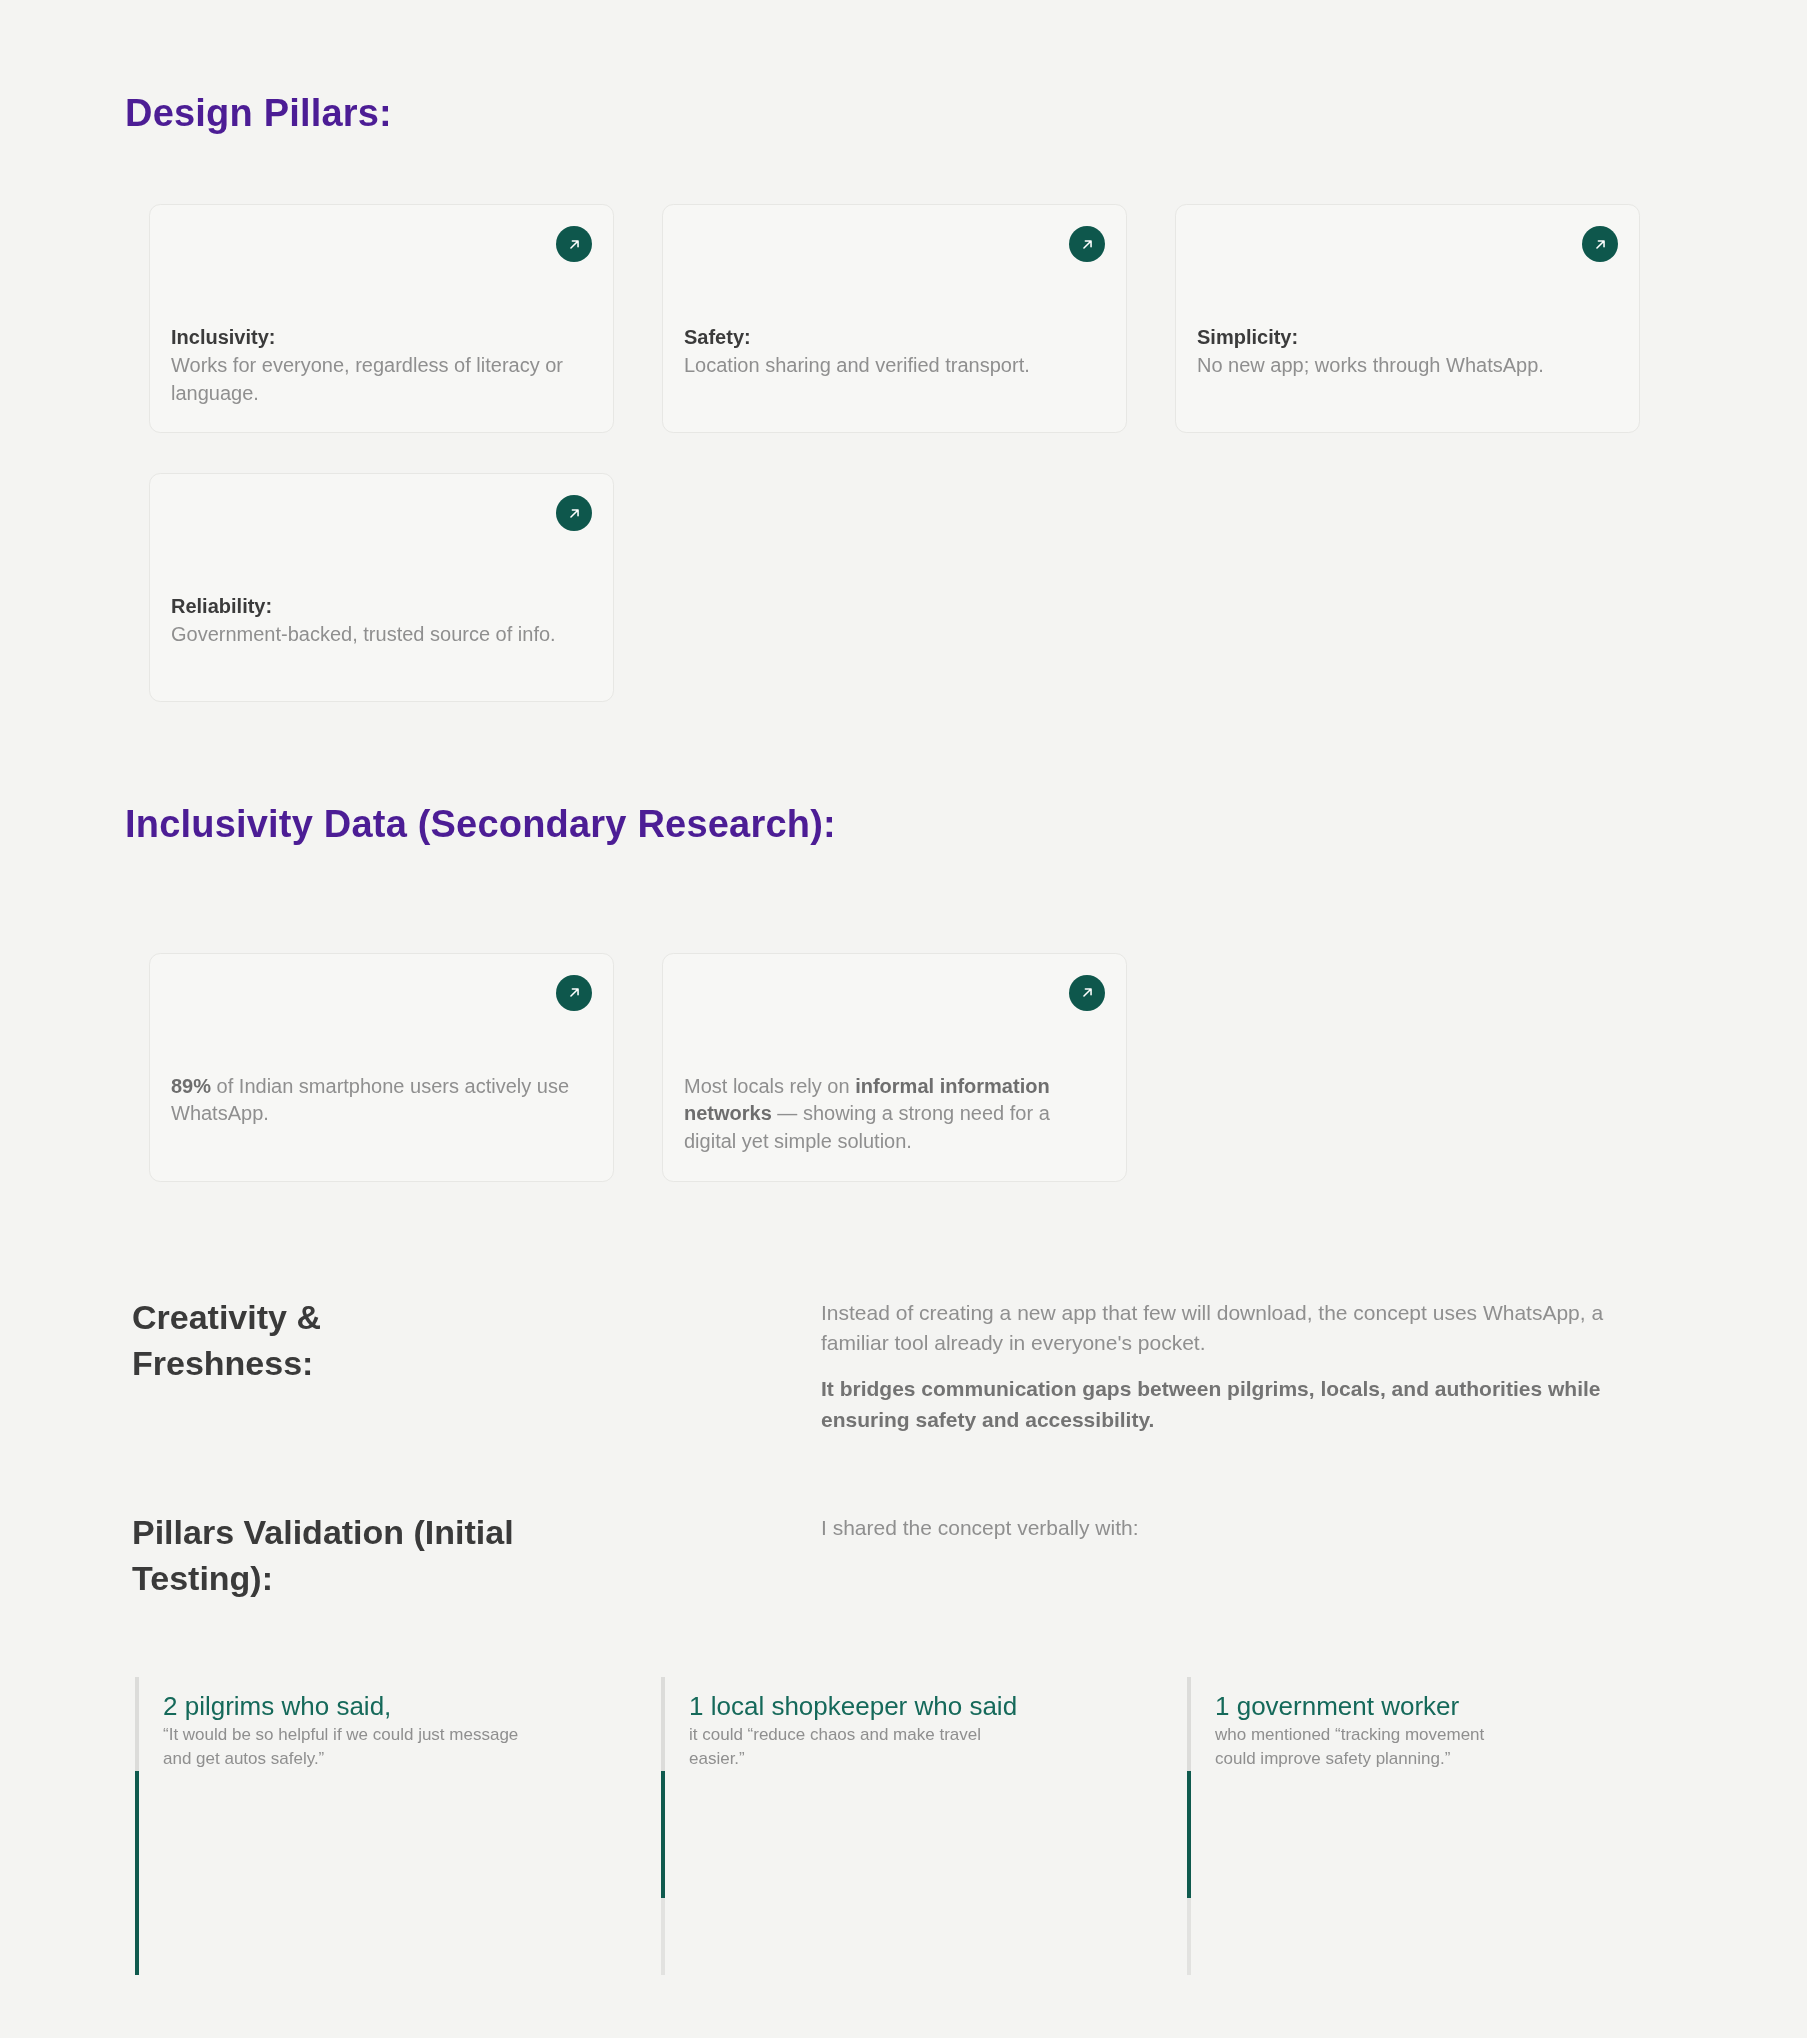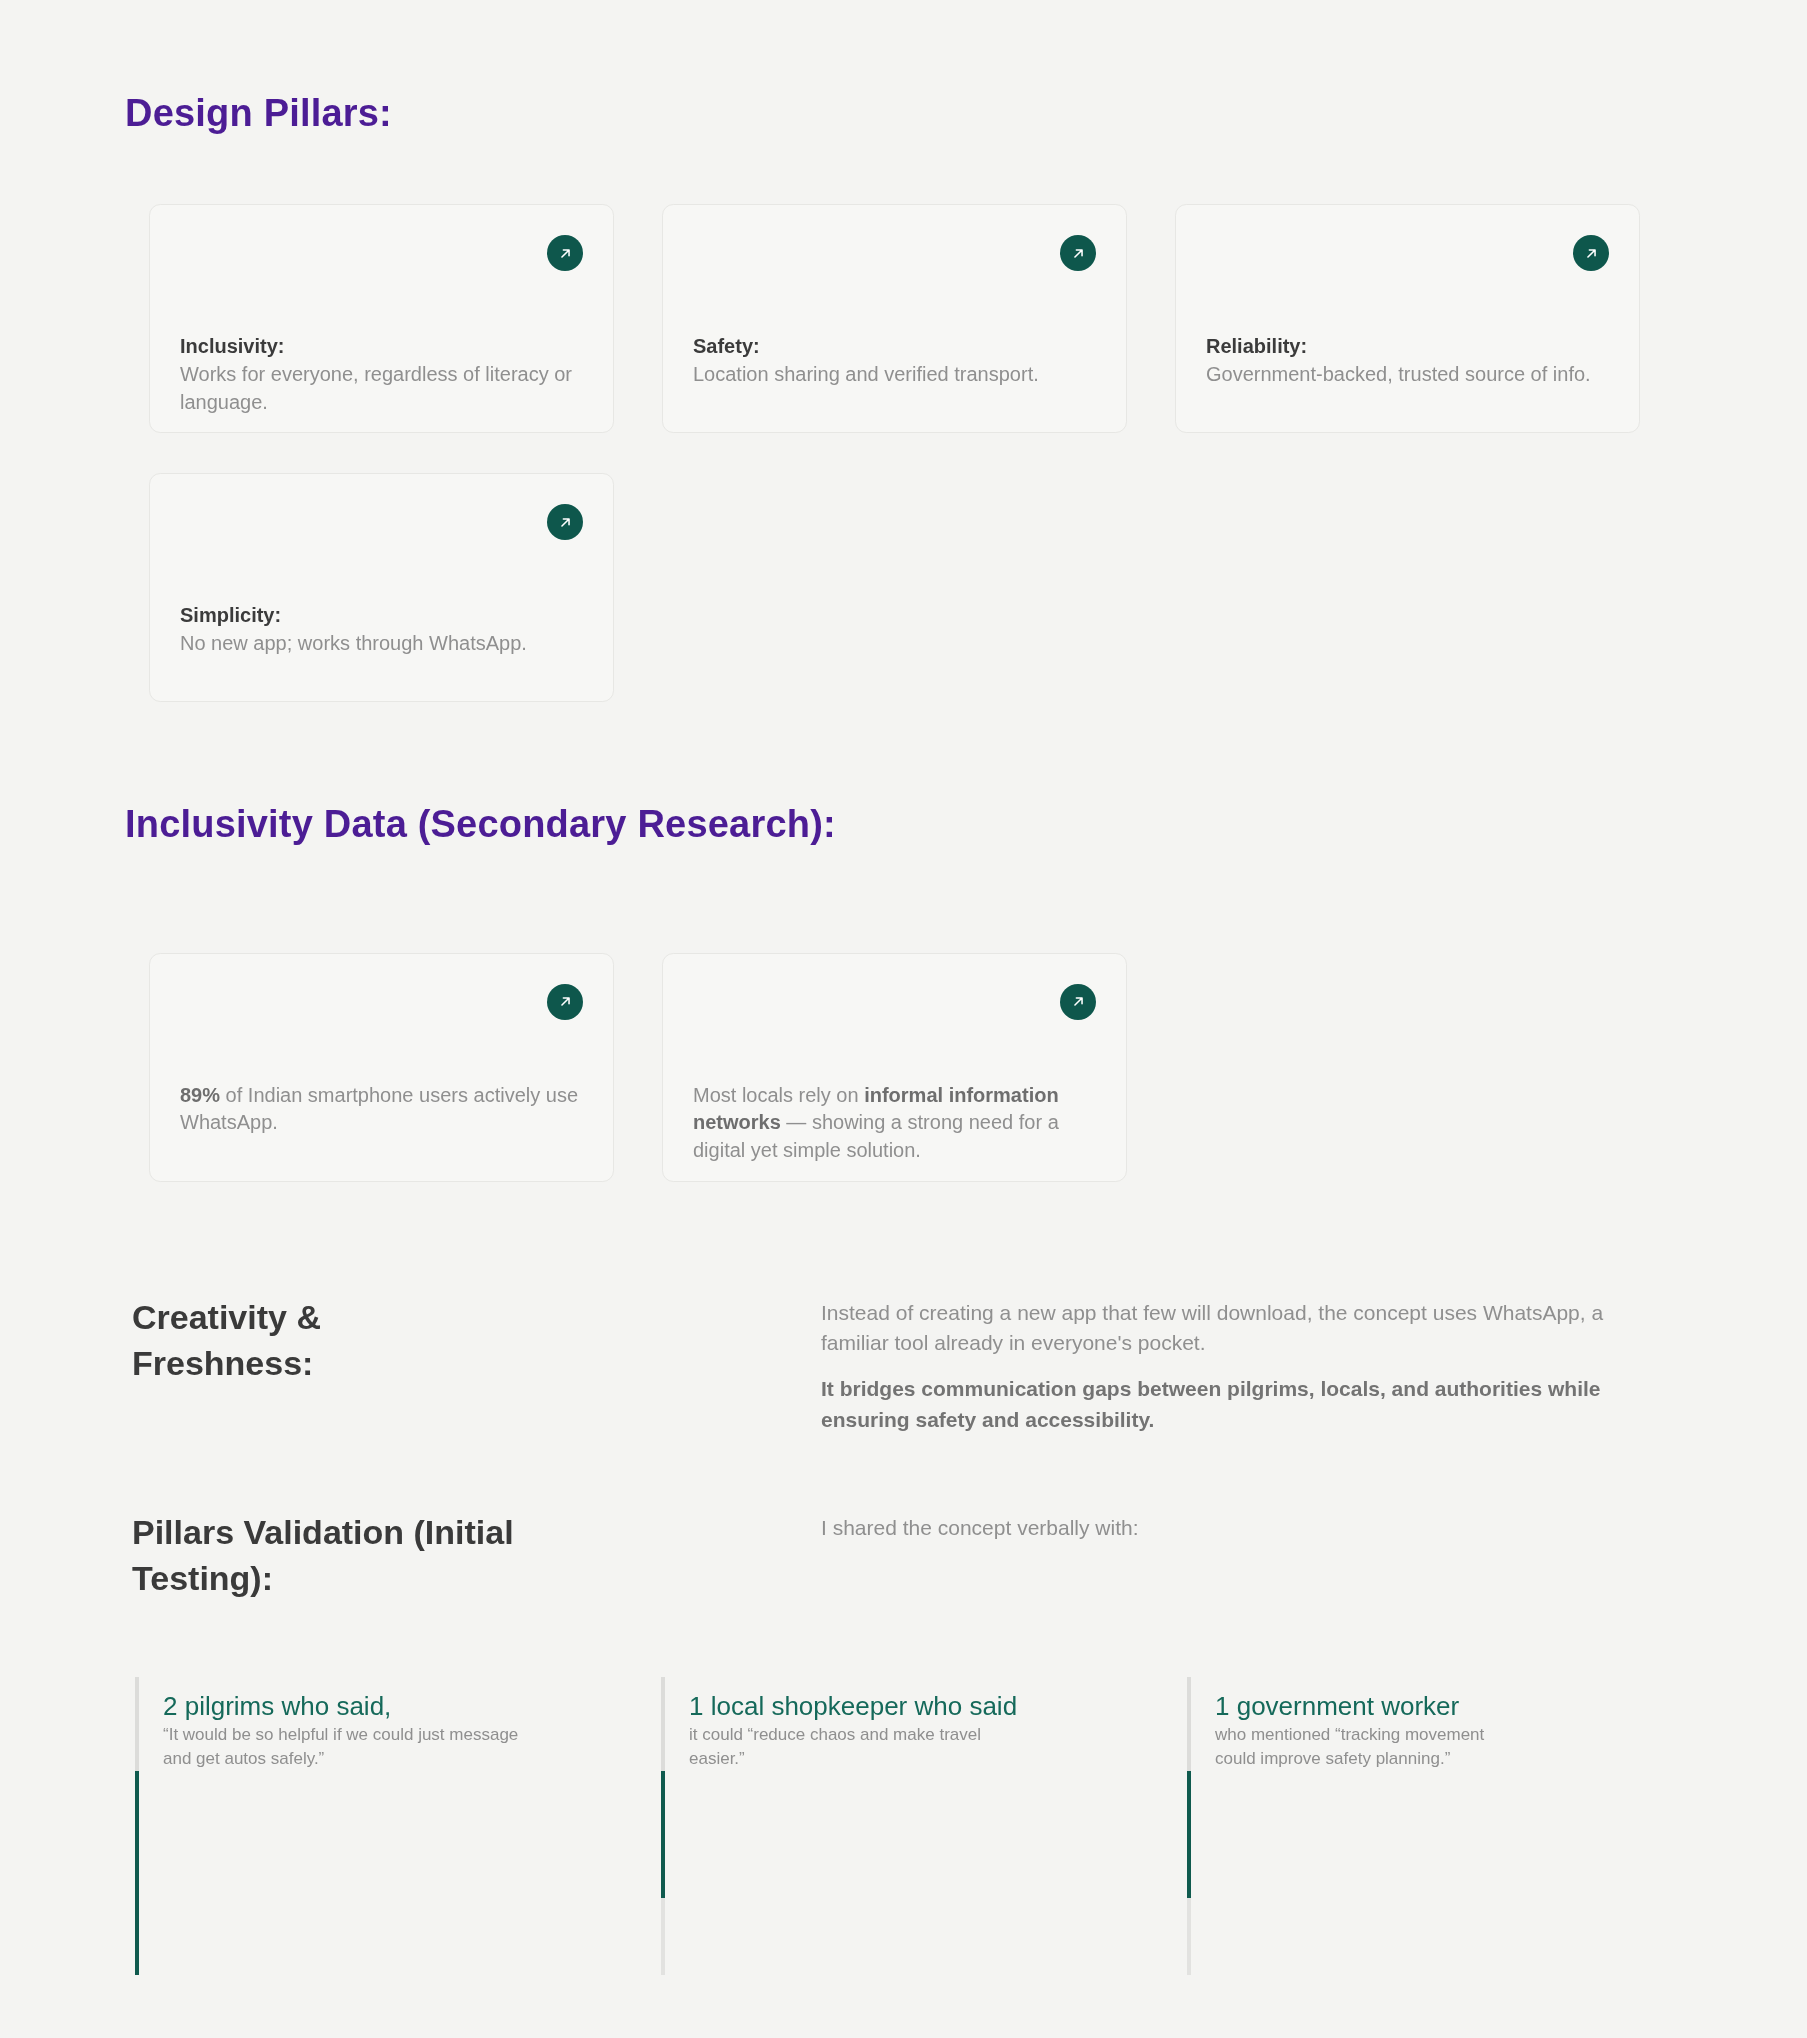--- a/index.html
+++ b/index.html
@@ -14,21 +14,21 @@
     line-height:1.3;
   }
 
   .cards-grid {
     margin:66px 168px 0 149px;
     display:grid; grid-template-columns:repeat(3,1fr);
     column-gap:48px; row-gap:40px;
   }
   .card {
     background:#f7f7f5; border:0.9px solid #e7e7e4; border-radius:11.3px;
-    height:229px; padding:30px; display:flex; flex-direction:column;
+    height:229px; padding:21px; display:flex; flex-direction:column;
     cursor:pointer;
   }
   .card-icon-row { display:flex; justify-content:flex-end; }
   .icon-circle {
     width:36px; height:36px; border-radius:50%; background:#0e574c;
     display:flex; align-items:center; justify-content:center;
   }
   .card-text { margin-top:62px; font-size:20px; line-height:1.38; }
   .card-title { font-weight:700; color:#3b3b3b; display:block; }
   .card-body { color:#8f8f8f; max-width:339px; }
@@ -109,36 +109,36 @@
 
     <div class="card">
       <div class="card-icon-row">
         <span class="icon-circle">
           <svg width="17" height="17" viewBox="0 0 24 24">
               <path d="M7 17L17 7M9 7h8v8" stroke="#ffffff" stroke-width="2.2" fill="none" stroke-linecap="round" stroke-linejoin="round"></path>
             </svg>
         </span>
       </div>
       <div class="card-text">
+        <span class="card-title">Simplicity:</span>
+        <span class="card-body">No new app; works through WhatsApp.</span>
+      </div>
+    </div>
+
+    <div class="card">
+      <div class="card-icon-row">
+        <span class="icon-circle">
+          <svg width="17" height="17" viewBox="0 0 24 24">
+              <path d="M7 17L17 7M9 7h8v8" stroke="#ffffff" stroke-width="2.2" fill="none" stroke-linecap="round" stroke-linejoin="round"></path>
+            </svg>
+        </span>
+      </div>
+      <div class="card-text">
         <span class="card-title">Reliability:</span>
         <span class="card-body">Government-backed, trusted source of info.</span>
-      </div>
-    </div>
-
-    <div class="card">
-      <div class="card-icon-row">
-        <span class="icon-circle">
-          <svg width="17" height="17" viewBox="0 0 24 24">
-              <path d="M7 17L17 7M9 7h8v8" stroke="#ffffff" stroke-width="2.2" fill="none" stroke-linecap="round" stroke-linejoin="round"></path>
-            </svg>
-        </span>
-      </div>
-      <div class="card-text">
-        <span class="card-title">Simplicity:</span>
-        <span class="card-body">No new app; works through WhatsApp.</span>
       </div>
     </div>
 
   </div>
 
   <div class="spacer-lg"></div>
 
   <h2 class="section-heading">Inclusivity Data (Secondary Research):</h2>
 
   <div class="cards-grid" style="margin-top:103px">

